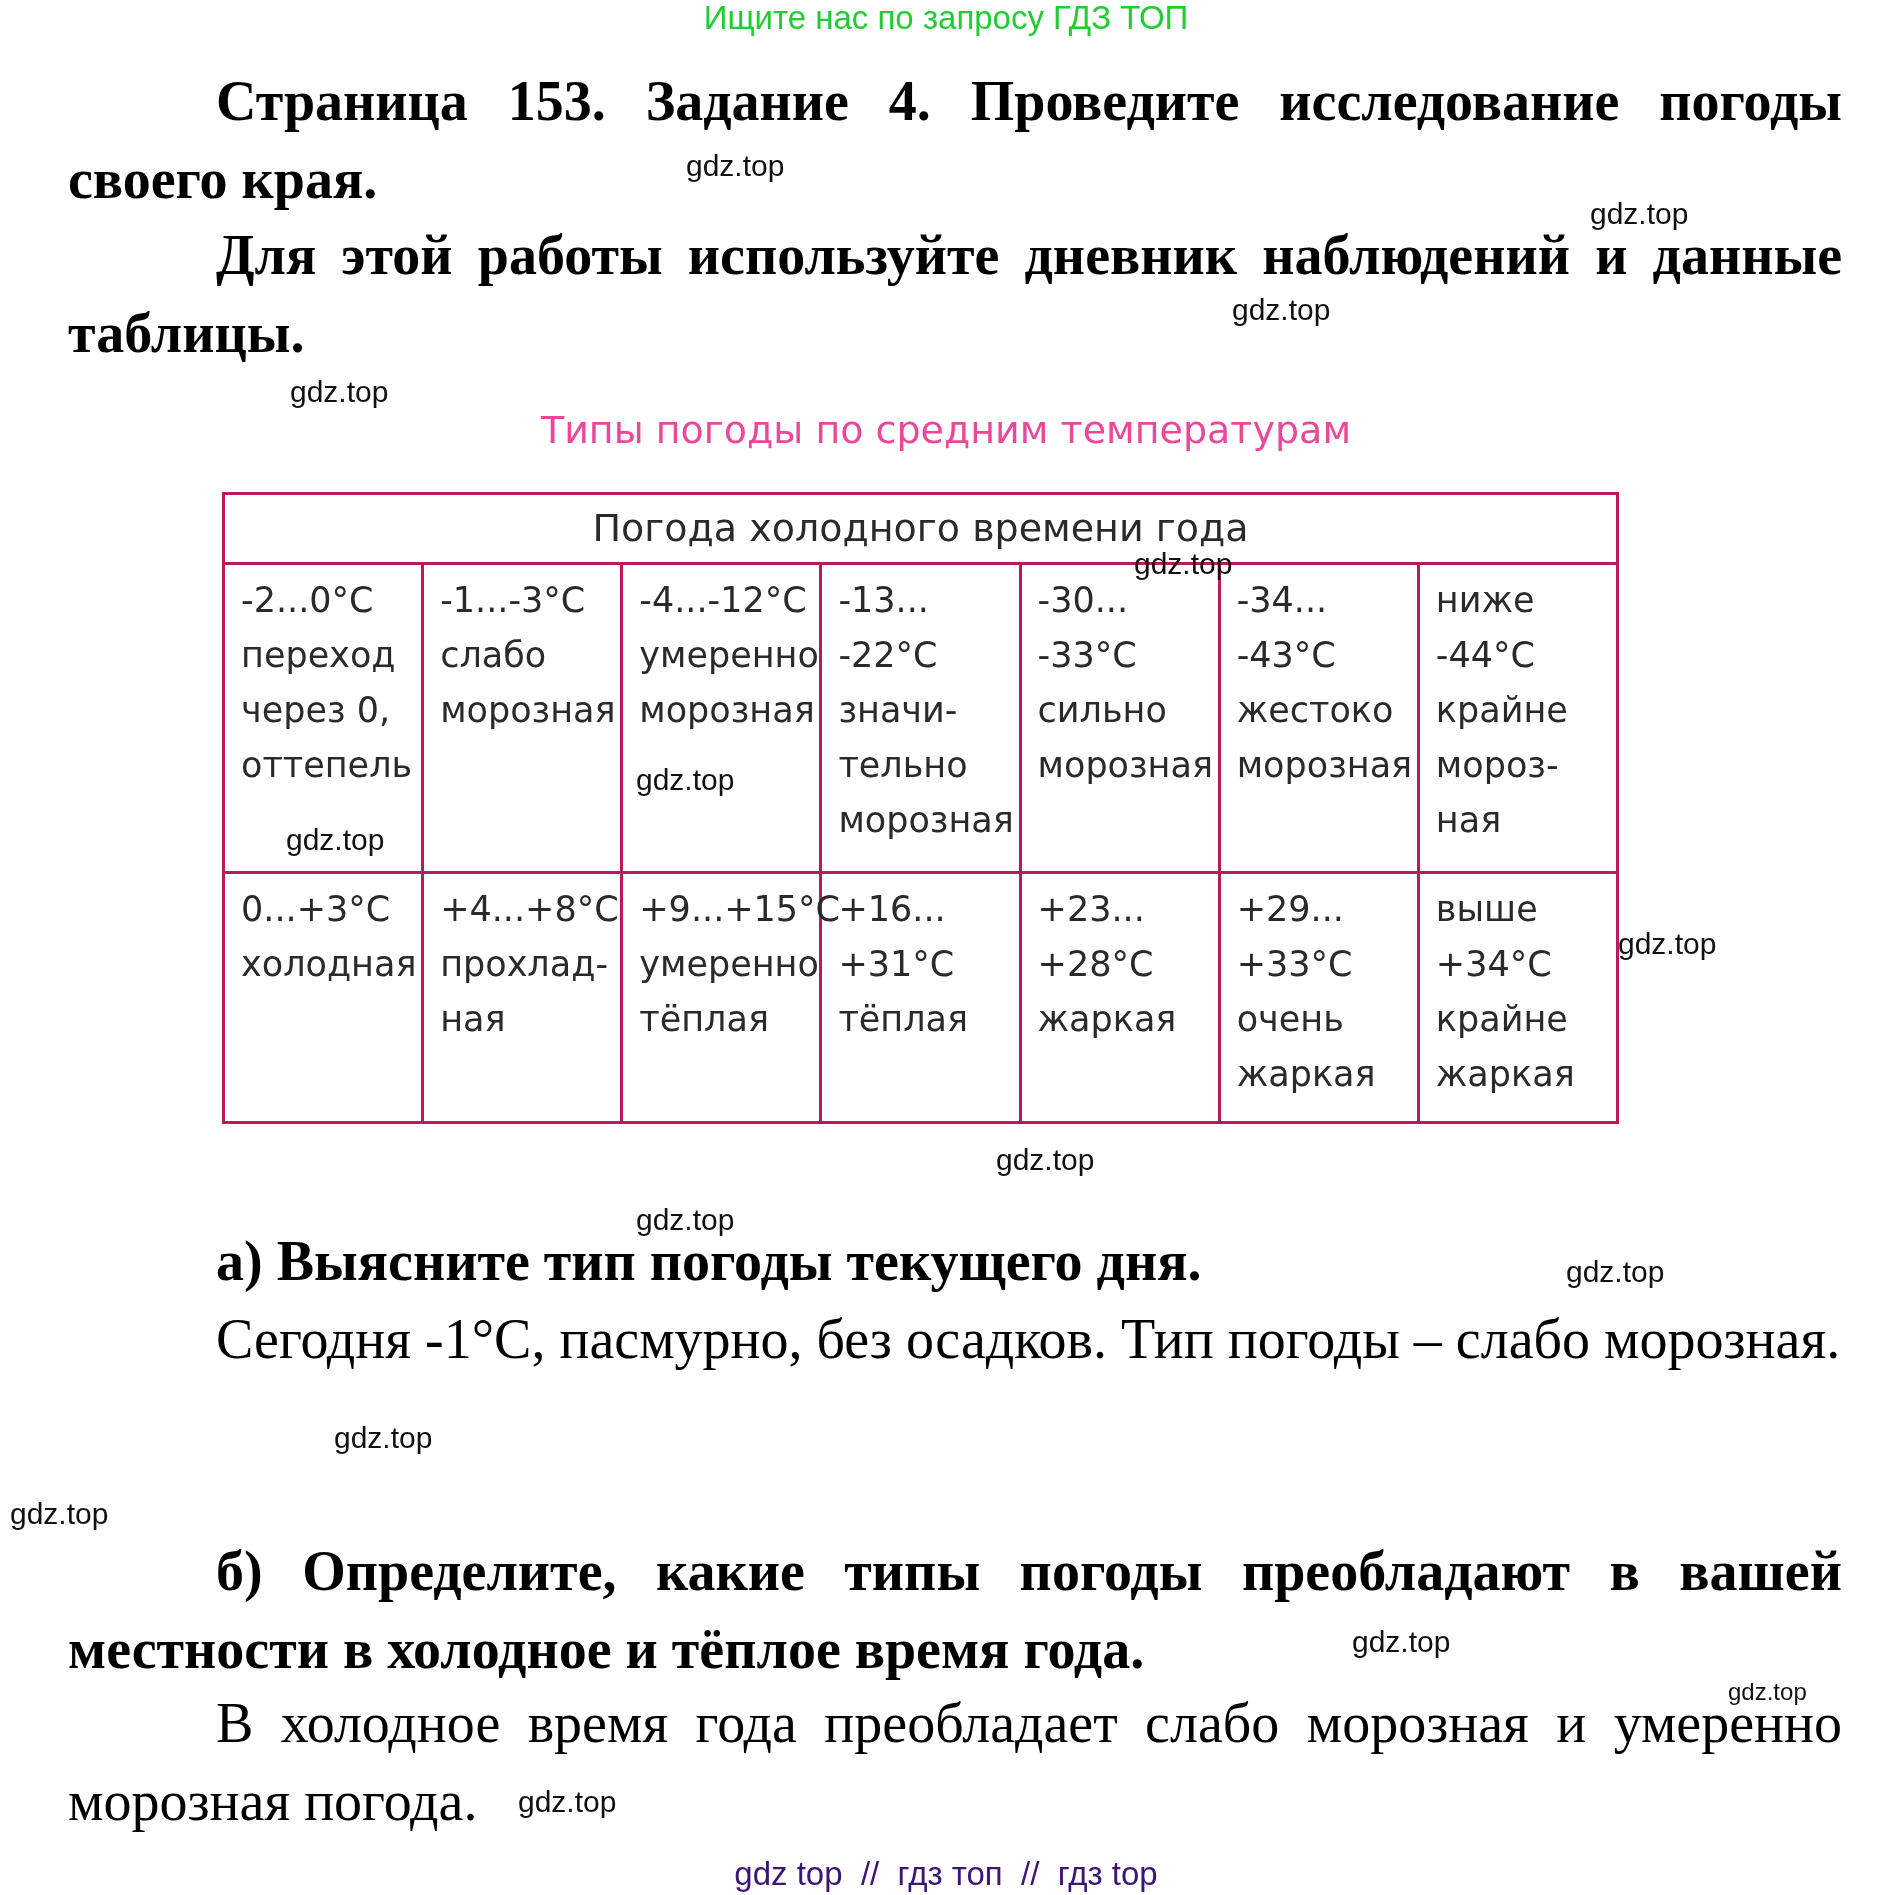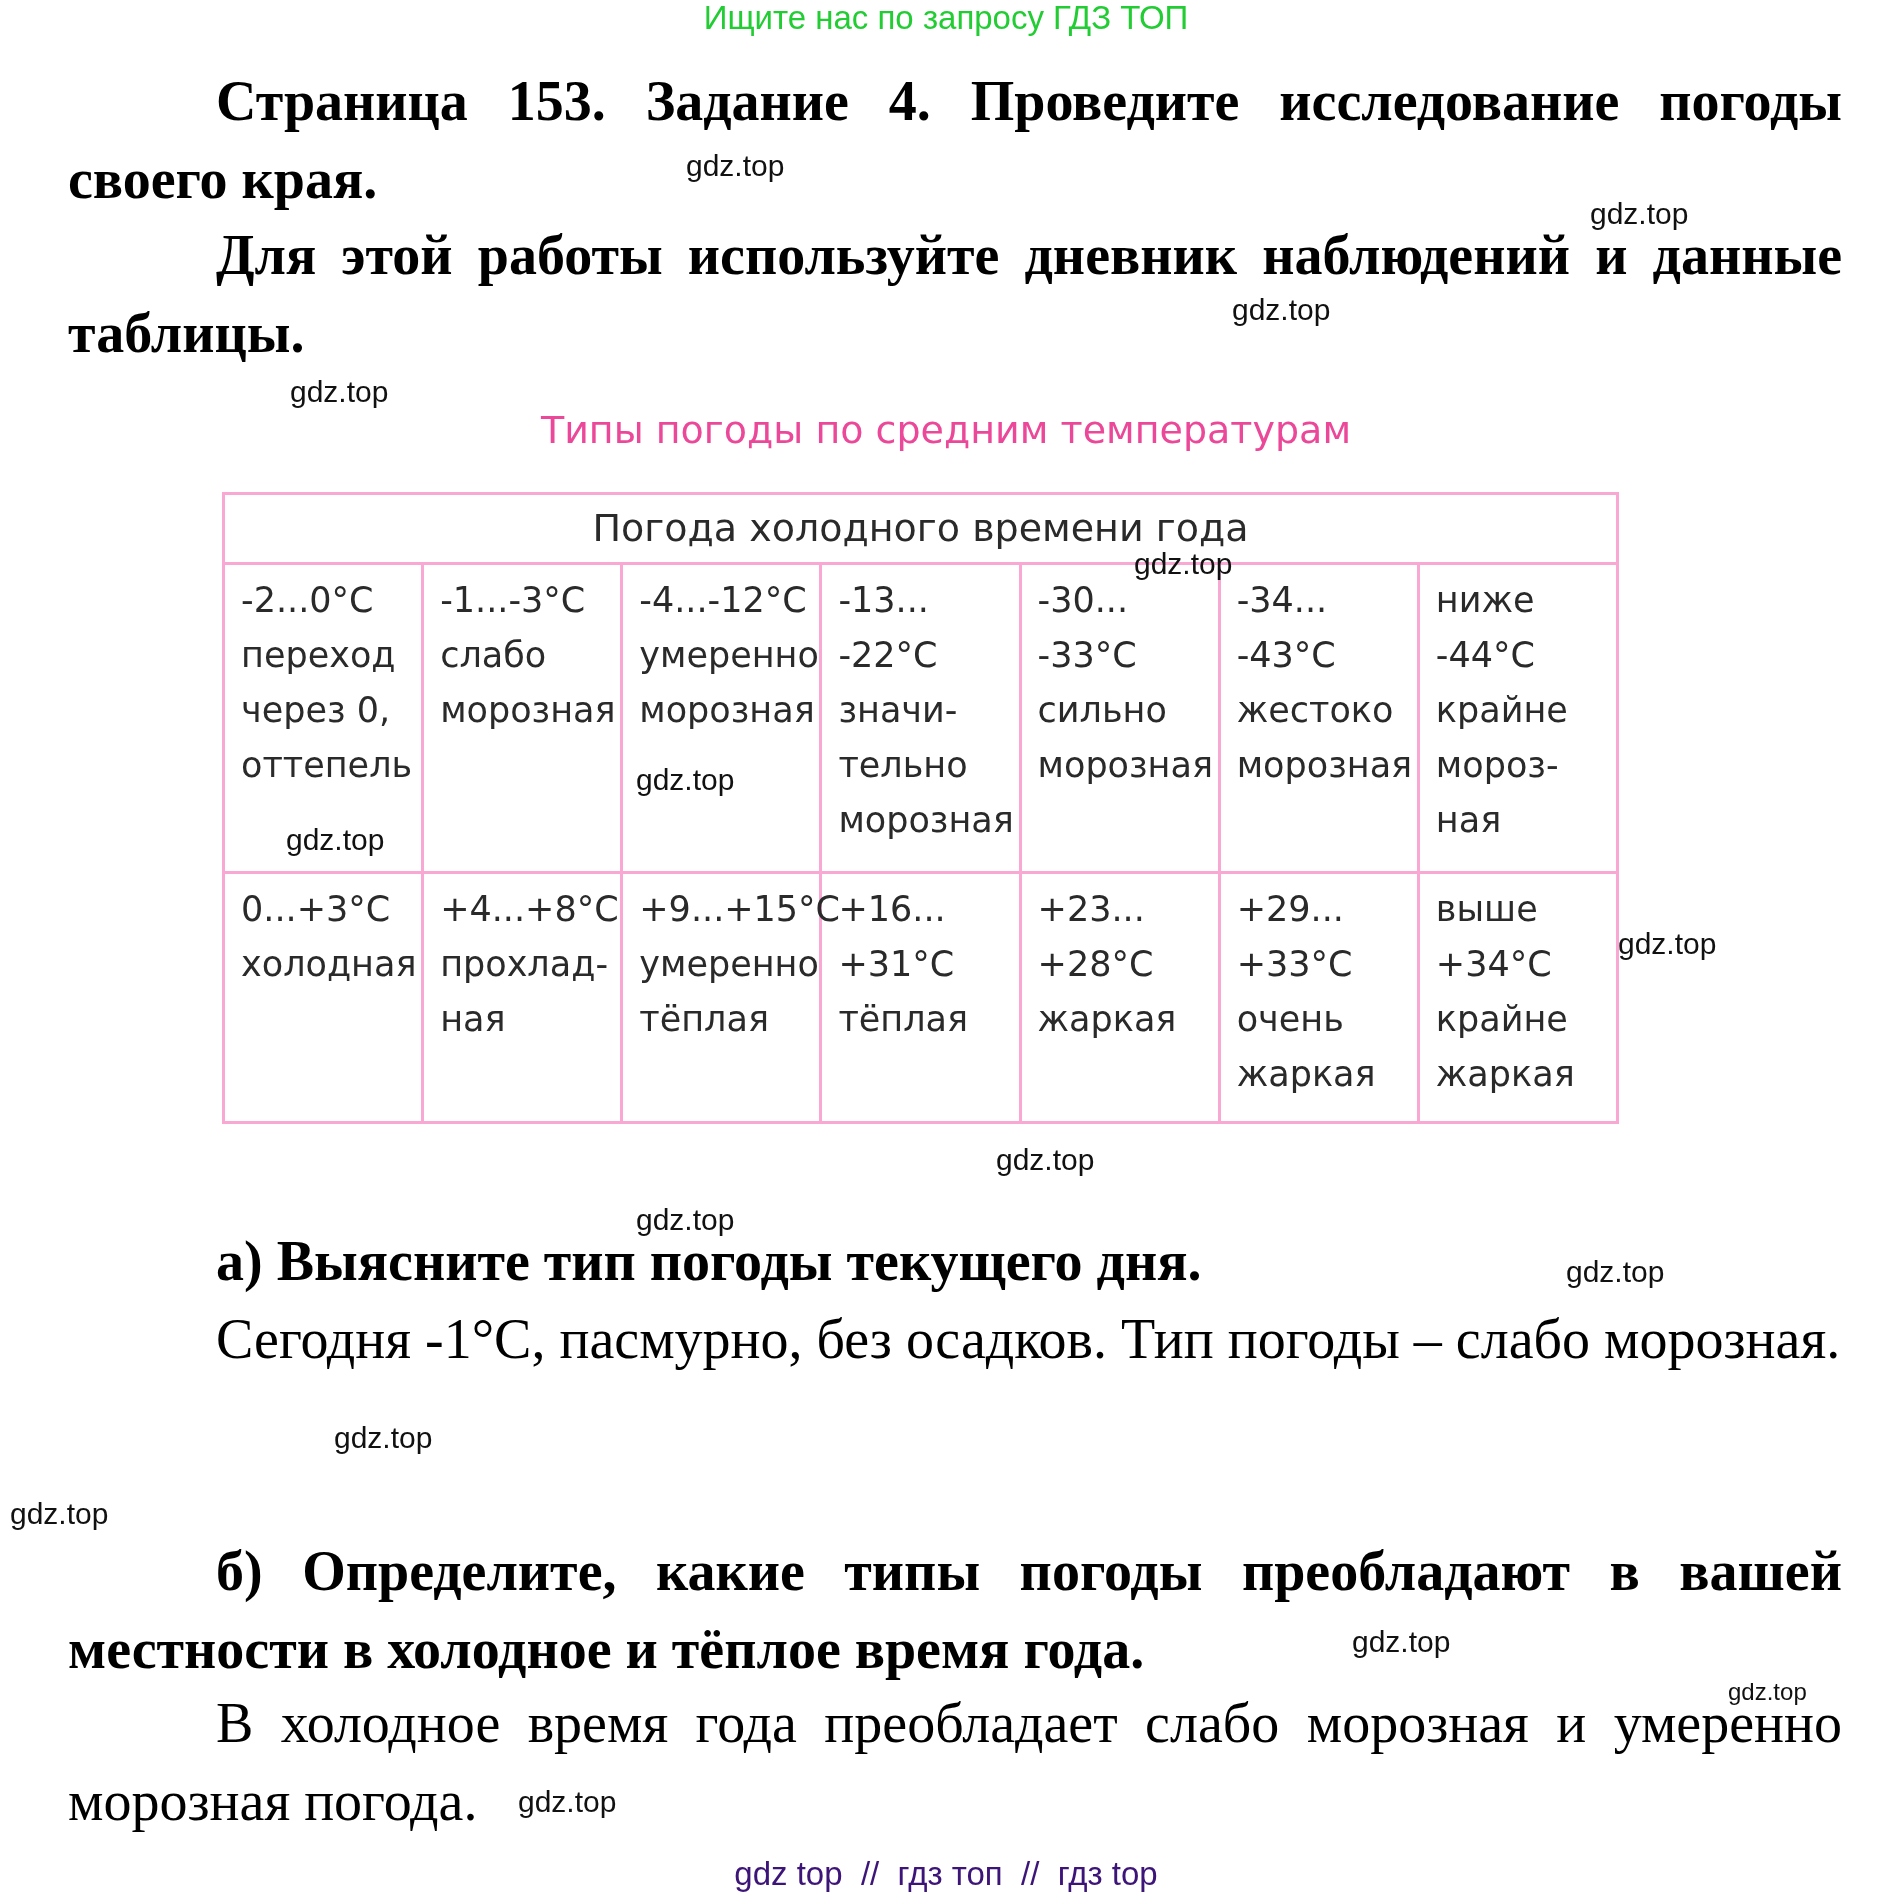--- a/index.html
+++ b/index.html
@@ -13,21 +13,21 @@
        text-align:justify; text-align-last:left; }
   .block { left:68px; width:1774px; }
   .indent { text-indent:148px; }
   .wm { font-family:"Liberation Sans", sans-serif; font-size:30px; color:#111; line-height:32px; white-space:nowrap; }
   .wm.small { font-size:24px; }
   .caption { left:0; width:1892px; text-align:center; top:408px;
              font-family:"DejaVu Sans", sans-serif; font-size:38px; color:#ec4899; }
   table.wt { position:absolute; left:222px; top:492px; width:1397px; height:632px;
              border-collapse:collapse; font-family:"DejaVu Sans", sans-serif;
              font-size:35px; color:#2a2a2a; table-layout:fixed; }
-  table.wt td { border:3px solid #f9a8d4; vertical-align:top; padding:8px 0 0 16px; line-height:55px; }
+  table.wt td { border:3px solid #be185d; vertical-align:top; padding:8px 0 0 16px; line-height:55px; }
   table.wt td.head { text-align:center; vertical-align:middle; padding:0; height:62px; font-size:38px; }
   .cell-line { display:block; white-space:nowrap; }
   .footer { left:0; width:1892px; top:1855px; text-align:center; color:#3d1478;
             font-family:"Liberation Sans", sans-serif; font-size:33px; white-space:pre; }
 </style>
 </head>
 <body>
 
 <div class="abs banner">Ищите нас по запросу ГДЗ ТОП</div>
 

